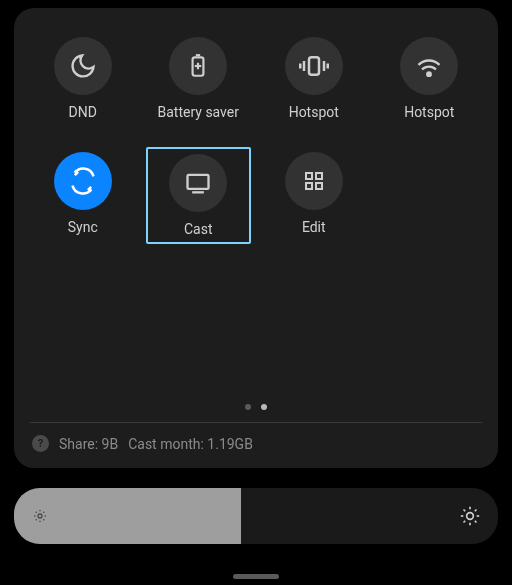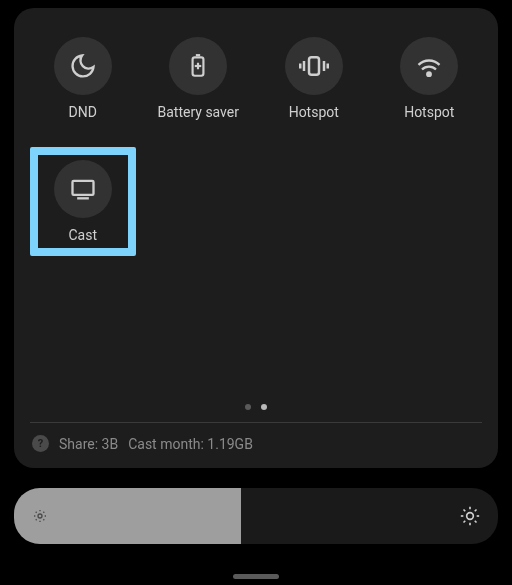--- a/index.html
+++ b/index.html
@@ -45,21 +45,21 @@
   }
   .icon-circle.active {
     background: #0a84ff;
     color: #fff;
   }
   .tile-label {
     font-size: 14px;
     color: #d0d0d0;
   }
   .highlight {
-    border: 8px solid #7dd3fc;
+    border: 2px solid #7dd3fc;
     border-radius: 2px;
   }
   .pagination {
     margin-top: auto;
     display: flex;
     justify-content: center;
     gap: 10px;
     padding: 10px 0 8px 0;
   }
   .dot {
@@ -160,40 +160,62 @@
       <div class="tile">
         <div class="icon-circle">
           <svg width="28" height="28" viewBox="0 0 24 24" fill="none" stroke="currentColor" stroke-width="2">
             <path d="M3 11c5-5 13-5 18 0"></path>
             <path d="M6 15c3.3-3.3 8.7-3.3 12 0"></path>
             <circle cx="12" cy="19" r="1.5" fill="currentColor"></circle>
           </svg>
         </div>
         <div class="tile-label">Hotspot</div>
       </div>
+      <div class="tile">
+        <div class="icon-circle active">
+          <svg width="28" height="28" viewBox="0 0 24 24" fill="none" stroke="currentColor" stroke-width="2.2">
+            <path d="M21 8a9 9 0 0 0-16-3"></path>
+            <polyline points="3 3 5 5 3 7" transform="translate(2,0)"></polyline>
+            <path d="M3 16a9 9 0 0 0 16 3"></path>
+            <polyline points="21 21 19 19 21 17" transform="translate(-2,0)"></polyline>
+          </svg>
+        </div>
+        <div class="tile-label">Sync</div>
+      </div>
       <div class="tile highlight">
         <div class="icon-circle">
           <svg width="28" height="28" viewBox="0 0 24 24" fill="none" stroke="currentColor" stroke-width="2">
             <rect x="3" y="5" width="18" height="12" rx="1"></rect>
             <line x1="7" y1="20" x2="17" y2="20"></line>
           </svg>
         </div>
         <div class="tile-label">Cast</div>
+      </div>
+      <div class="tile">
+        <div class="icon-circle">
+          <svg width="24" height="24" viewBox="0 0 24 24" fill="none" stroke="currentColor" stroke-width="2">
+            <rect x="4" y="4" width="6" height="6"></rect>
+            <rect x="14" y="4" width="6" height="6"></rect>
+            <rect x="4" y="14" width="6" height="6"></rect>
+            <rect x="14" y="14" width="6" height="6"></rect>
+          </svg>
+        </div>
+        <div class="tile-label">Edit</div>
       </div>
     </div>
 
   <div class="pagination">
     <div class="dot"></div>
     <div class="dot active"></div>
   </div>
   <div class="divider"></div>
   <div class="data-usage">
     <span class="info-icon">?</span>
     <span>
-      <span>Share:</span> <span>3B</span>
+      <span>Share:</span> <span>9B</span>
     </span>
     <span>
       <span>Cast month:</span> <span>1.19GB</span>
     </span>
   </div>
 </div>
 
 <div class="brightness-bar">
   <div class="brightness-fill" style="width: 47%;">
     <span>

